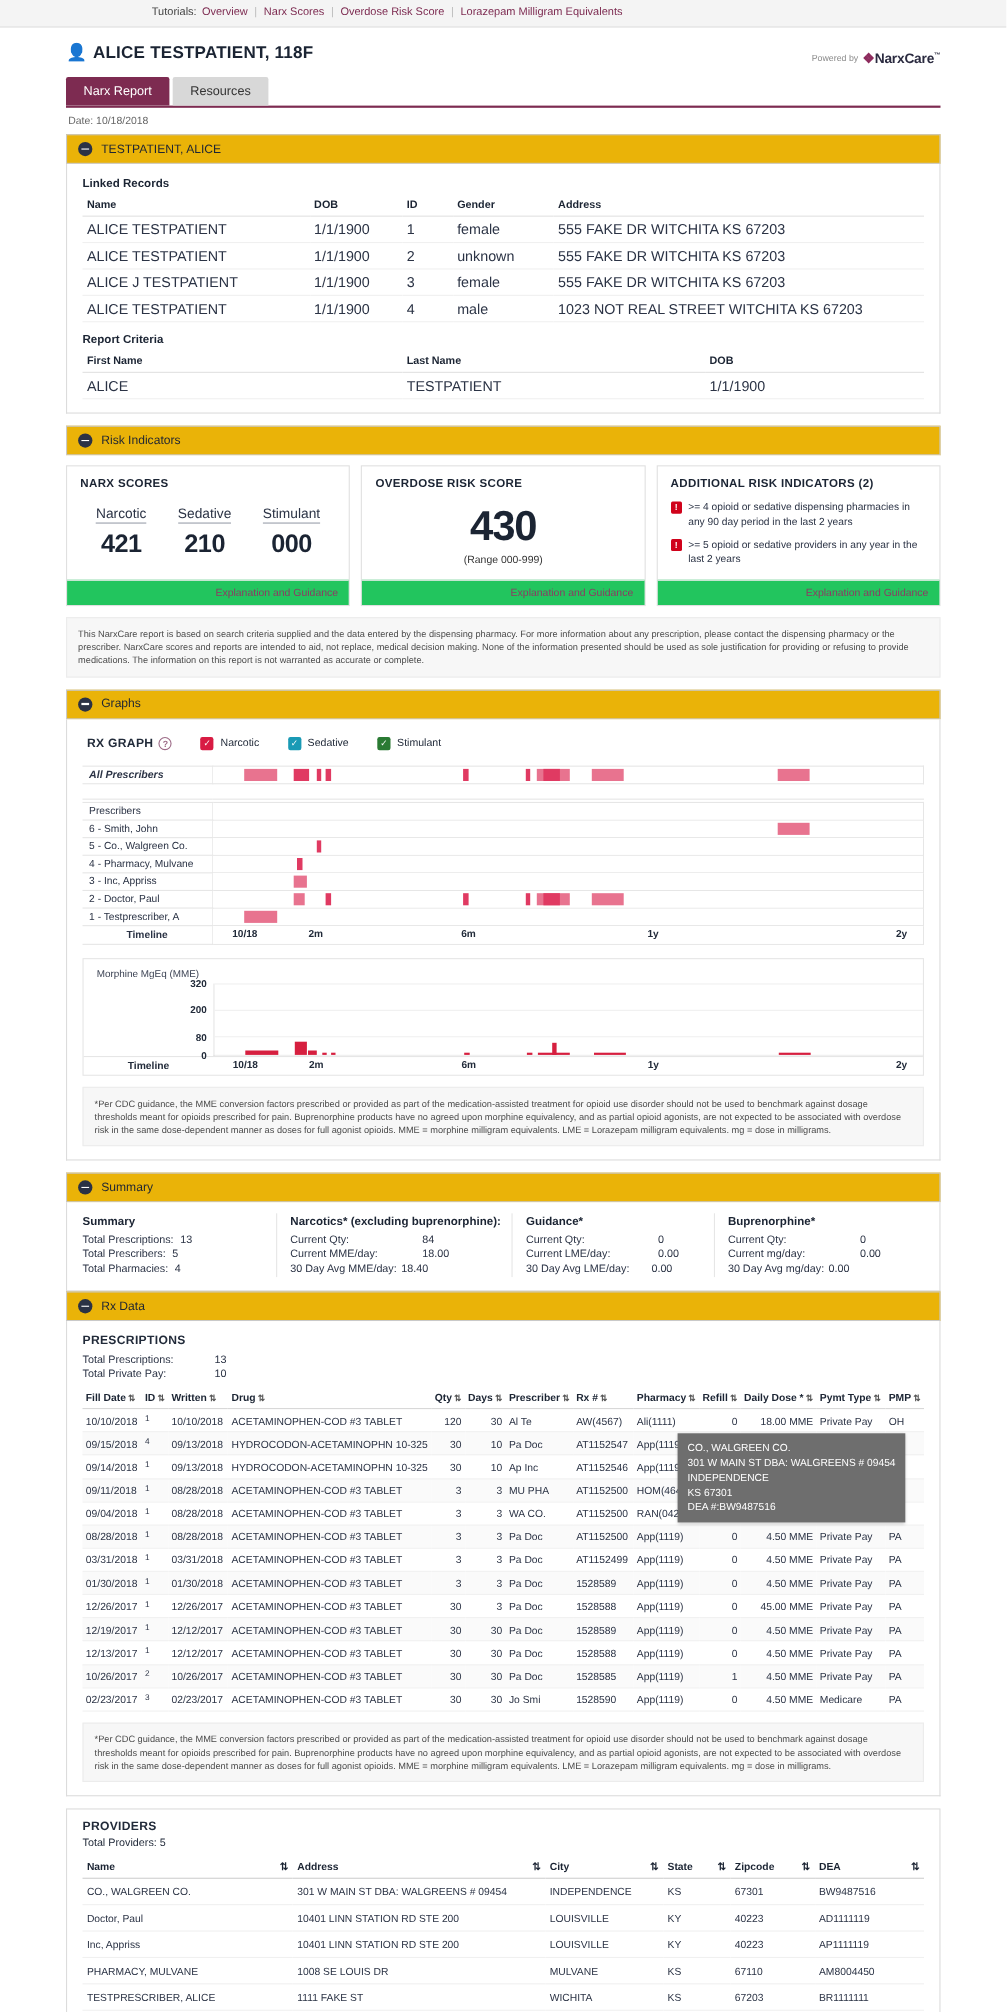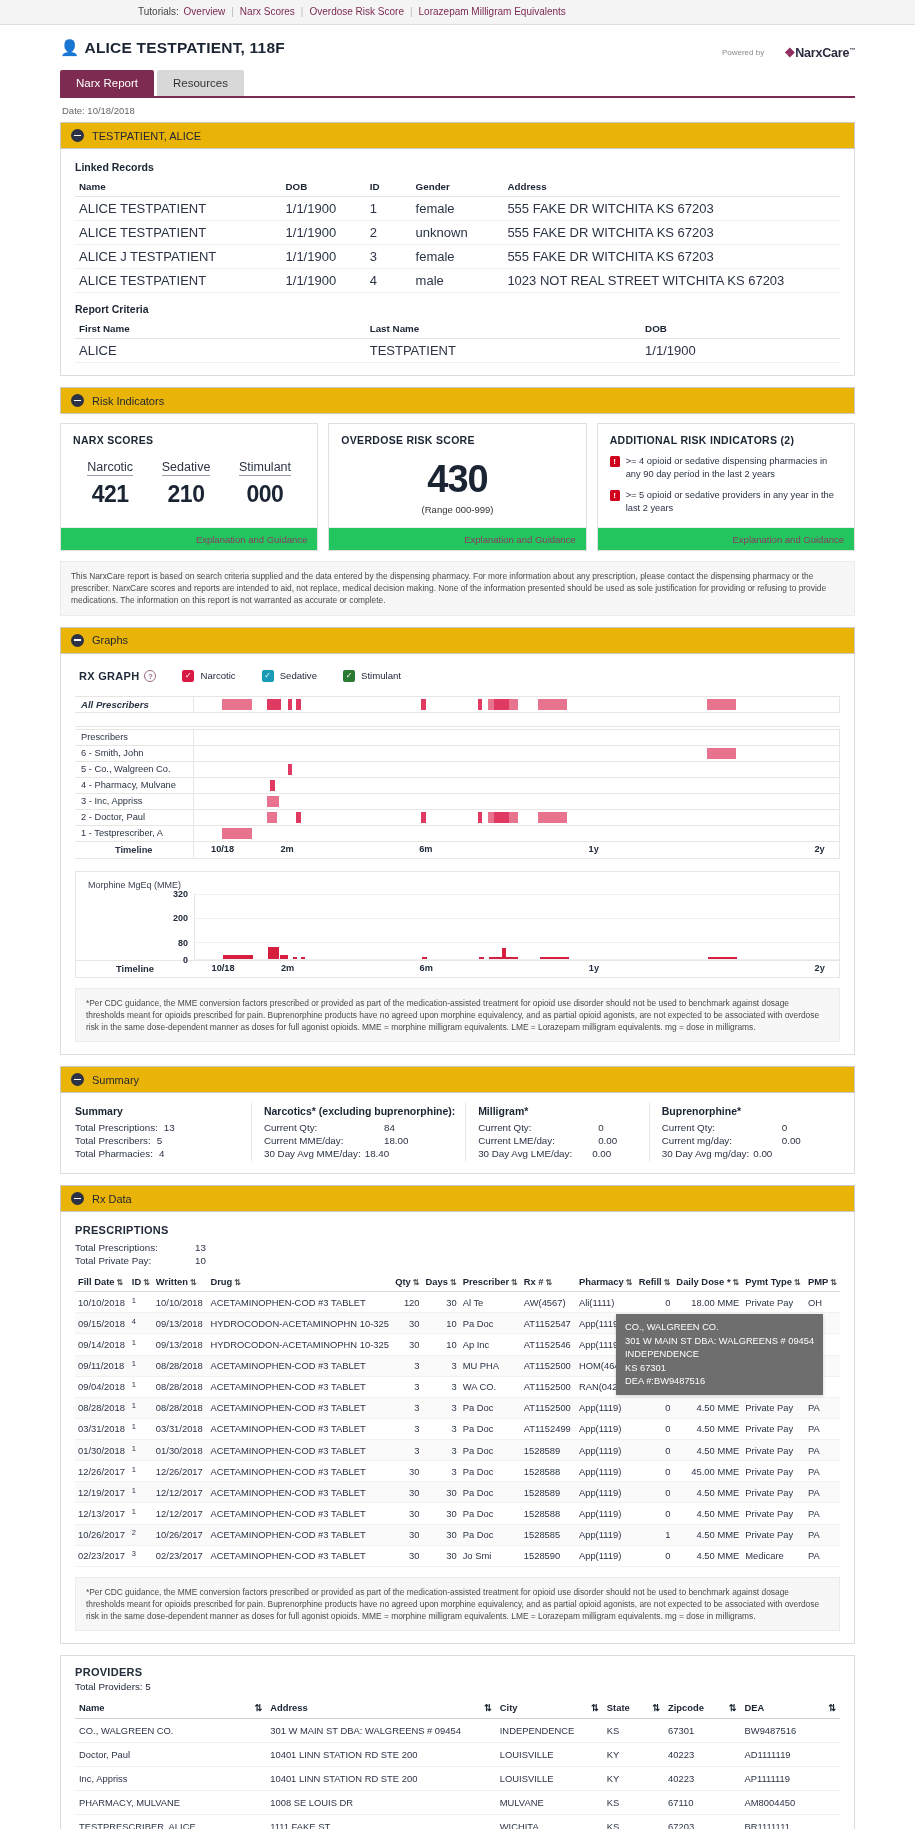--- a/index.html
+++ b/index.html
@@ -39,21 +39,21 @@
     font-weight: bold;
     color: #1b2433;
     letter-spacing: .2px;
     display: flex;
     align-items: center;
     gap: 5px;
   }
   .powered {
     display: flex;
     align-items: center;
-    gap: 20px;
+    gap: 4px;
     font-size: 8px;
     color: #8a8a8a;
     padding-top: 6px;
   }
   .narxcare-logo {
     font-size: 12.5px;
     font-weight: bold;
     color: #2b2b40;
     letter-spacing: -.2px;
   }
@@ -713,21 +713,21 @@
         <div class="totals-line">
             <span class="k">Current MME/day:</span>
             <span class="v">18.00</span>
           </div>
         <div class="totals-line">
             <span class="k" style="width:auto;padding-right:4px">30 Day Avg MME/day:</span>
             <span class="v">18.40</span>
           </div>
       </div>
       <div style="flex:0 0 24%;border-left:1px solid #e6e6e6;padding-left:12px">
-        <div class="sub-head">Milligram*</div>
+        <div class="sub-head">Guidance*</div>
         <div class="totals-line">
             <span class="k">Current Qty:</span>
             <span class="v">0</span>
           </div>
         <div class="totals-line">
             <span class="k">Current LME/day:</span>
             <span class="v">0.00</span>
           </div>
         <div class="totals-line">
             <span class="k" style="width:auto;padding-right:20px">30 Day Avg LME/day:</span>
@@ -745,21 +745,21 @@
             <span class="v">0.00</span>
           </div>
         <div class="totals-line">
             <span class="k" style="width:auto;padding-right:4px">30 Day Avg mg/day:</span>
             <span class="v">0.00</span>
           </div>
       </div>
     </div>
   </div>
 
-  <div class="section-bar" style="margin-top:11px">
+  <div class="section-bar" style="margin-top:0">
     <span class="collapse-icon"></span>
     <span>Rx Data</span>
   </div>
   <div class="panel relwrap">
     <div class="rx-title">PRESCRIPTIONS</div>
     <div class="totals-line">
       <span class="k">Total Prescriptions:</span>
       <span class="v">13</span>
     </div>
     <div class="totals-line">

